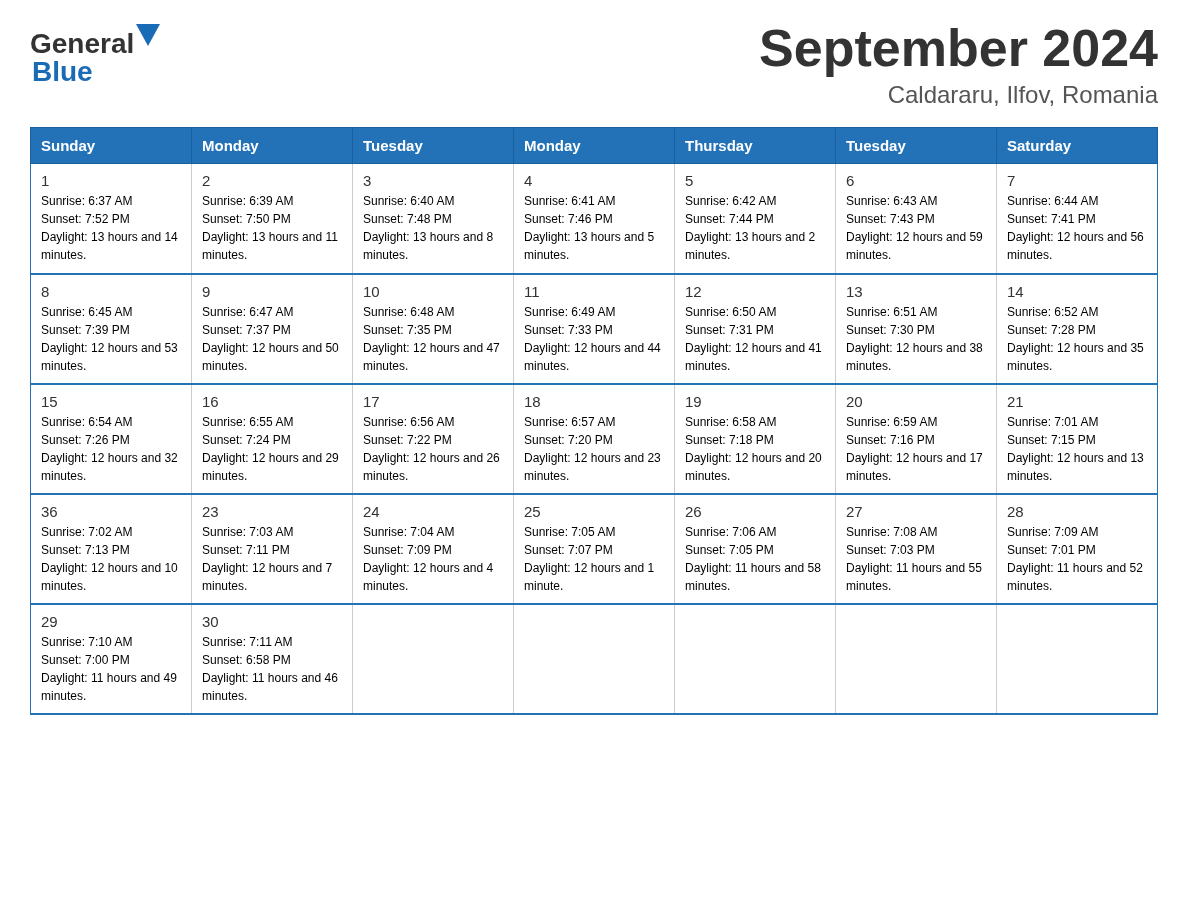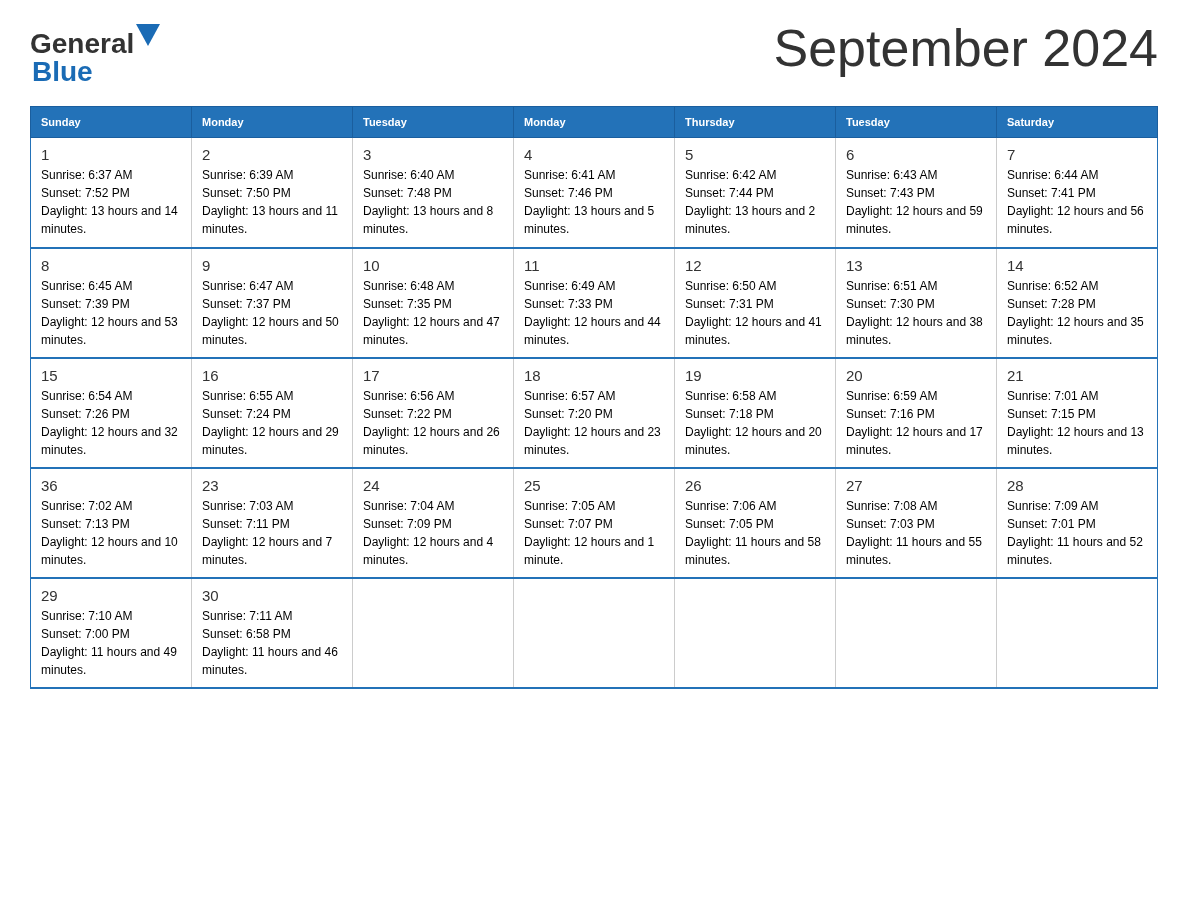--- a/index.html
+++ b/index.html
@@ -20,40 +20,40 @@
       display: flex;
       flex-direction: column;
       align-items: flex-start;
       padding-top: 8px;
     }
     .title-section {
       text-align: right;
     }
     .month-title {
       font-size: 52px;
-      font-weight: normal;
+      font-weight: bold;
       color: #333;
       line-height: 1.1;
     }
     .location-title {
       font-size: 24px;
       color: #555;
       margin-top: 4px;
     }
     table {
       width: 100%;
       border-collapse: collapse;
       table-layout: fixed;
     }
     thead tr {
       background-color: #2372b8;
     }
     thead th {
       color: #fff;
-      font-size: 11px;
+      font-size: 15px;
       font-weight: bold;
       padding: 9px 10px;
       text-align: left;
       border: 1px solid #1a5e9e;
     }
     tbody tr {
       border-bottom: 2px solid #2372b8;
     }
     tbody td {
       vertical-align: top;
@@ -89,20 +89,21 @@
     <div style="display:flex;align-items:flex-start;">
       <span style="font-size:28px;font-weight:bold;color:#333;">General</span>
       <svg width="24" height="22" viewBox="0 0 24 22" style="margin-left:2px;margin-top:-4px;">
         <polygon points="0,0 24,0 12,22" fill="#1a6bb5"></polygon>
       </svg>
     </div>
     <div style="font-size:28px;font-weight:bold;color:#1a6bb5;margin-top:-4px;margin-left:2px;">Blue</div>
   </div>
   <div class="title-section">
     <div class="month-title">September 2024</div>
+    <div class="location-title">Caldararu, Ilfov, Romania</div>
   </div>
 </div>
 
 <table>
   <thead>
     <tr>
     <th>Sunday</th>
         <th>Monday</th>
         <th>Tuesday</th>
         <th>Monday</th>

